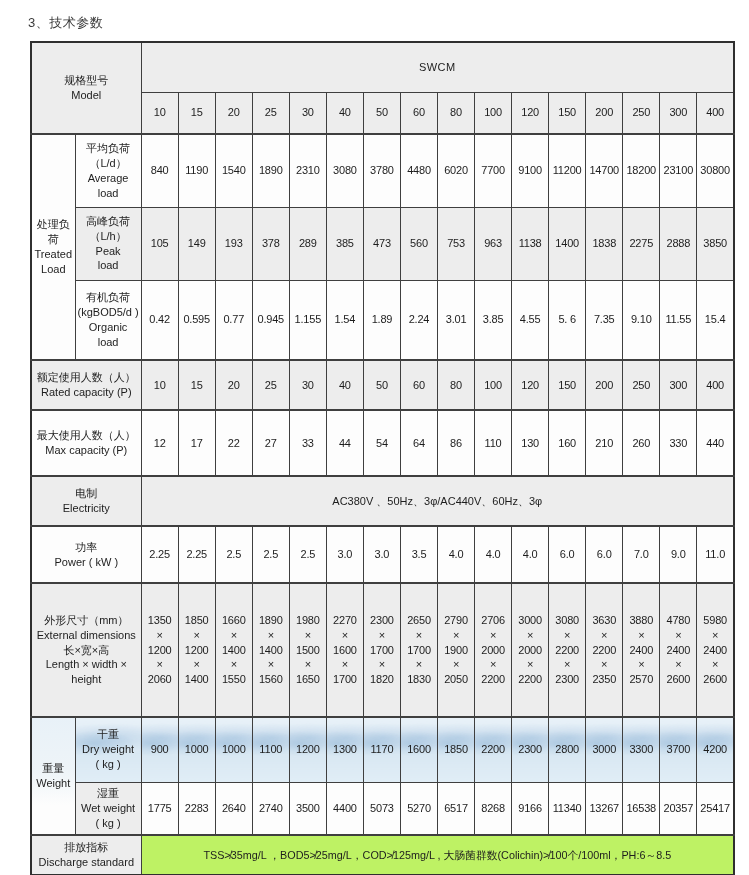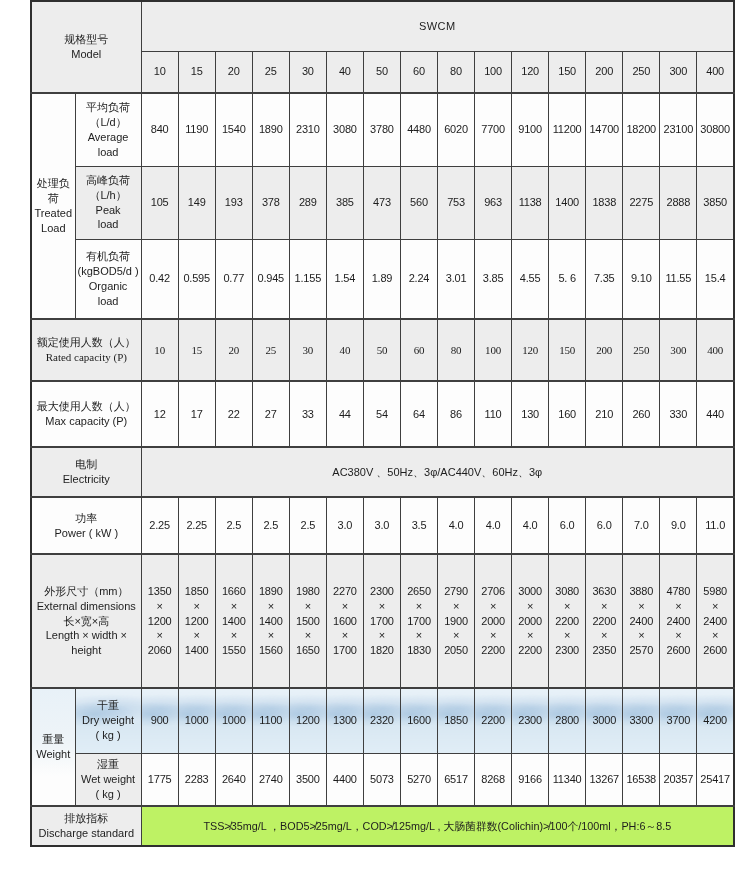--- a/index.html
+++ b/index.html
@@ -44,34 +44,35 @@
     font-size:10.5px;line-height:1.6;
   }
   td.wet-label{background:#ededed !important;}
   tr.r-dis td.dis-text{background:#bef264;font-size:10.8px;}
   
   tr.r-brand{height:50px;}
   tr.r-models{height:42px;}
   tr.r-avg{height:73px;}
   tr.r-peak{height:73px;}
   tr.r-org{height:80px;}
-  tr.r-rated{height:62px;font-family:Liberation Serif, serif;}
+  tr.r-rated{height:50px;}
   tr.r-max{height:66px;}
   tr.r-elec{height:50px;}
   tr.r-power{height:57px;}
   tr.r-dims{height:134px;}
   tr.r-dry{height:65px;}
   tr.r-wet{height:53px;}
   tr.r-dis{height:40px;}
 </style>
 </head>
 <body>
 
 <div class="page">
 
+  <div class="title">3、技术参数</div>
 
   <table class="spec">
     <colgroup>
       <col class="c-group">
         <col class="c-sub">
       <col class="c-d">
         <col class="c-d">
         <col class="c-d">
         <col class="c-d">
       <col class="c-d">
@@ -344,21 +345,21 @@
 Weight</td>
       <td class="lbl pre">干重
 Dry weight
 ( kg )</td>
     <td class="num">900</td>
           <td class="num">1000</td>
           <td class="num">1000</td>
           <td class="num">1100</td>
           <td class="num">1200</td>
           <td class="num">1300</td>
-          <td class="num">2320</td>
+          <td class="num">1170</td>
           <td class="num">1600</td>
           <td class="num">1850</td>
           <td class="num">2200</td>
           <td class="num">2300</td>
           <td class="num">2800</td>
           <td class="num">3000</td>
           <td class="num">3300</td>
           <td class="num">3700</td>
           <td class="num">4200</td>
         </tr>

